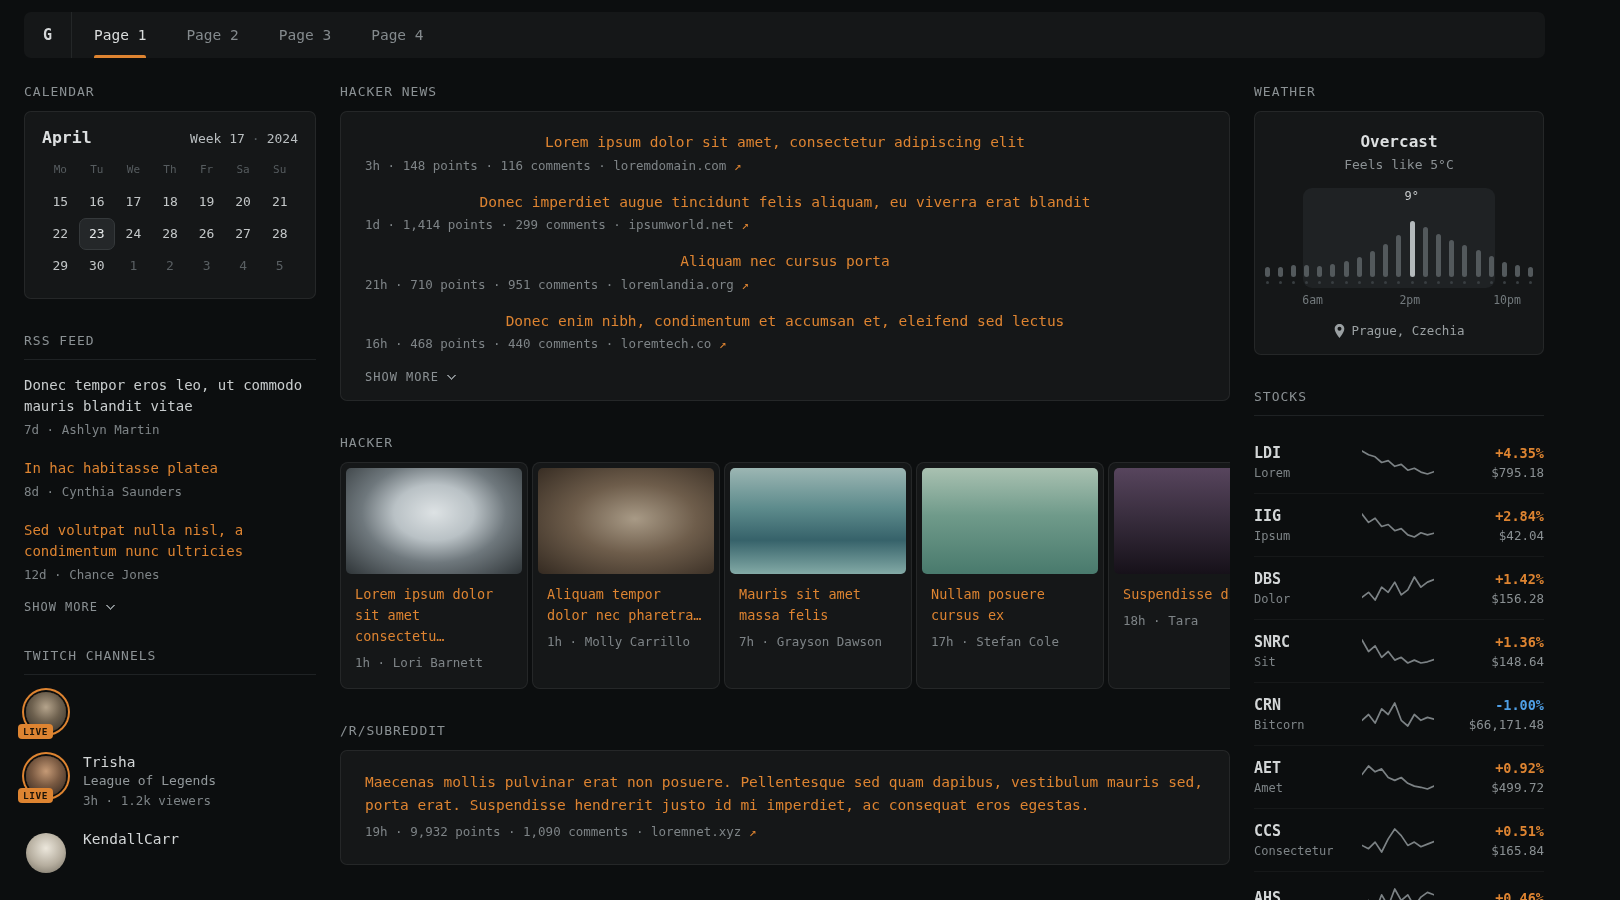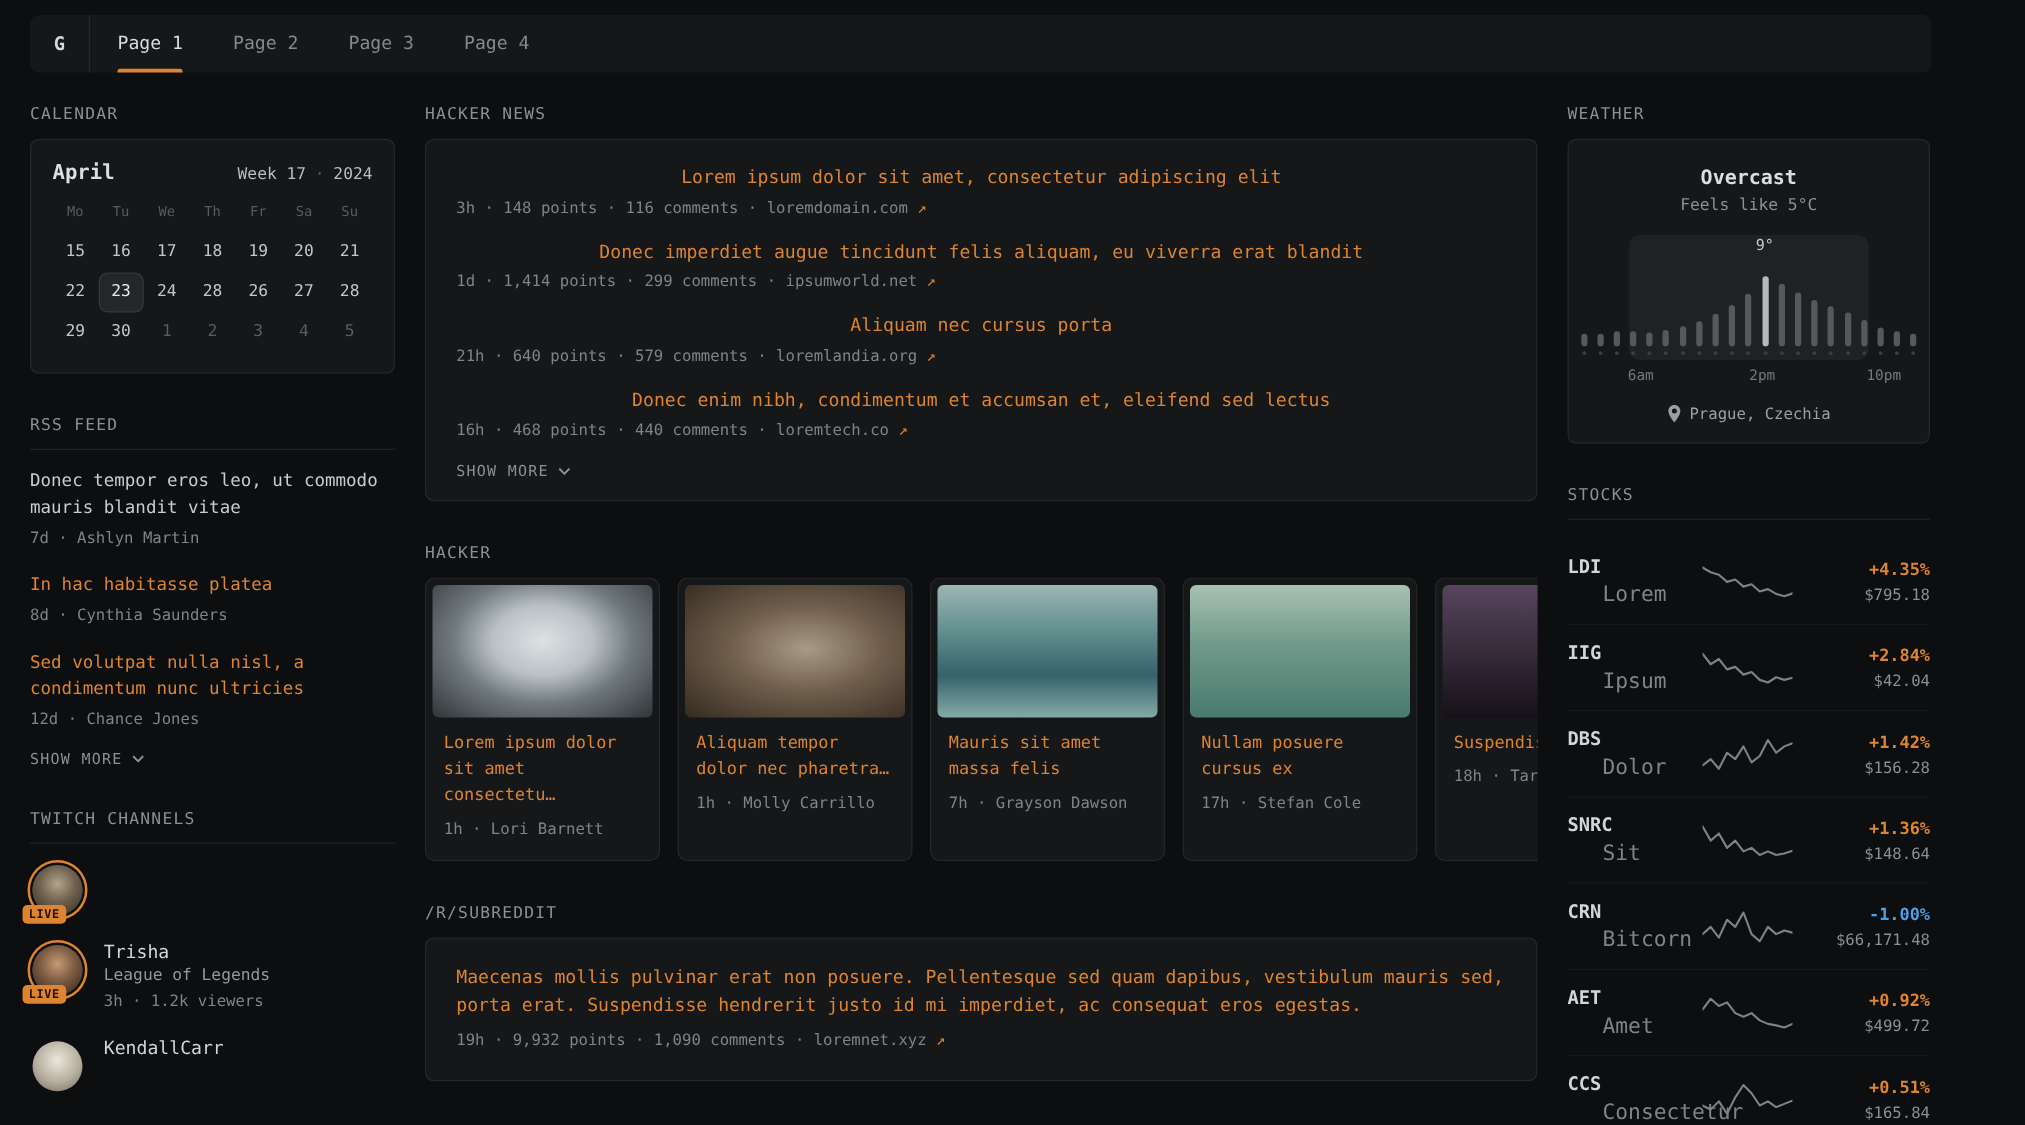--- a/index.html
+++ b/index.html
@@ -74,21 +74,21 @@
   .channel-name { font-size:14.5px; color:#d3d6d7; }
   .channel-game { font-size:13px; color:var(--text-mid); margin-top:3px; }
 
   
   .hn-card { padding:20px 24px 16px; }
   .hn-item + .hn-item { margin-top:16px; }
   .hn-title { font-size:14.5px; color:var(--accent); line-height:1.5; cursor:pointer;text-align:center; }
   .hn-item .meta { margin-top:3px; }
 
   
-  .videos-row { display:flex; gap:14px; overflow:hidden; }
+  .videos-row { display:flex; gap:4px; overflow:hidden; }
   .video-card { flex:0 0 188px; background:var(--card); border:1px solid var(--border); border-radius:8px; padding:5px; cursor:pointer; }
   .video-thumb { height:106px; border-radius:5px; }
   .video-body { padding:10px 9px 10px; }
   .video-title { font-size:13.5px; line-height:1.55; color:var(--accent); cursor:pointer; }
   .video-body .meta { margin-top:7px; }
 
   
   .reddit-card { padding:20px 24px 22px; }
   .reddit-title { font-size:14.5px; color:var(--accent); line-height:1.65; cursor:pointer; }
   .reddit-item .meta { margin-top:5px; }
@@ -109,21 +109,21 @@
   .w-time:nth-child(1) { left:18%; }
   .w-time:nth-child(2) { left:54%; }
   .w-time:nth-child(3) { left:90%; }
   .w-loc { display:flex; align-items:center; justify-content:center; gap:7px; margin-top:15px; font-size:12.5px; color:#9aa0a2; }
 
   
   .stock-row { display:flex; align-items:center; padding:13px 0; cursor:pointer; }
   .stock-row + .stock-row { border-top:1px solid rgba(255,255,255,.045); }
   .stock-id { width:98px; flex:0 0 98px; }
   .stock-sym { font-size:15px; font-weight:700; color:#d3d6d7; }
-  .stock-name { font-size:17px; color:var(--text-dim); margin-top:4px;margin-left:28px; }
+  .stock-name { font-size:12px; color:var(--text-dim); margin-top:4px; }
   .stock-spark { flex:1; height:30px; padding:0 10px; }
   .stock-spark svg { display:block; }
   .stock-vals { width:100px; flex:0 0 100px; text-align:right; }
   .stock-change { font-size:13.5px; font-weight:700; }
   .stock-change.up { color:var(--accent); }
   .stock-change.down { color:var(--negative); }
   .stock-price { font-size:12.5px; color:#8a9093; margin-top:4px; }
 </style>
 </head>
 <body>
@@ -247,21 +247,21 @@
               <div class="hn-item">
                 <div class="hn-title">Lorem ipsum dolor sit amet, consectetur adipiscing elit</div>
                 <div class="meta"><span>3h · 148 points · 116 comments · loremdomain.com </span><span class="ext-arrow">↗</span></div>
               </div>
               <div class="hn-item">
                 <div class="hn-title">Donec imperdiet augue tincidunt felis aliquam, eu viverra erat blandit</div>
                 <div class="meta"><span>1d · 1,414 points · 299 comments · ipsumworld.net </span><span class="ext-arrow">↗</span></div>
               </div>
               <div class="hn-item">
                 <div class="hn-title">Aliquam nec cursus porta</div>
-                <div class="meta"><span>21h · 640 points · 579 comments · loremlandia.org </span><span class="ext-arrow">↗</span></div>
+                <div class="meta"><span>21h · 710 points · 951 comments · loremlandia.org </span><span class="ext-arrow">↗</span></div>
               </div>
               <div class="hn-item">
                 <div class="hn-title">Donec enim nibh, condimentum et accumsan et, eleifend sed lectus</div>
                 <div class="meta"><span>16h · 468 points · 440 comments · loremtech.co </span><span class="ext-arrow">↗</span></div>
               </div>
             </div>
           <div class="show-more">
             <span>SHOW MORE</span>
             <span class="chev"></span>
           </div>

